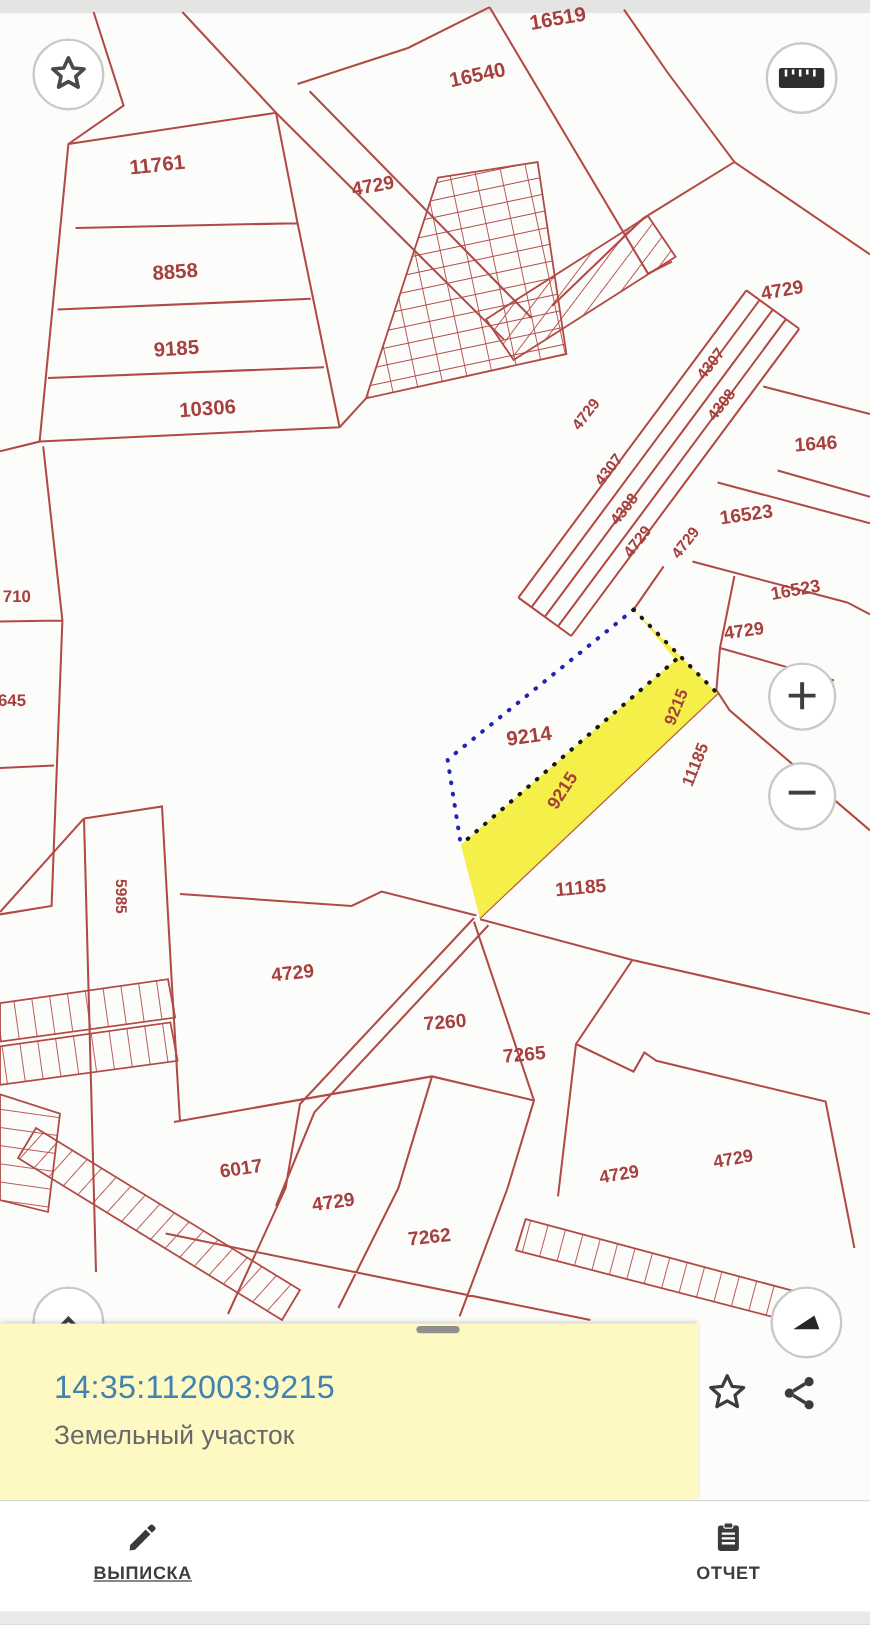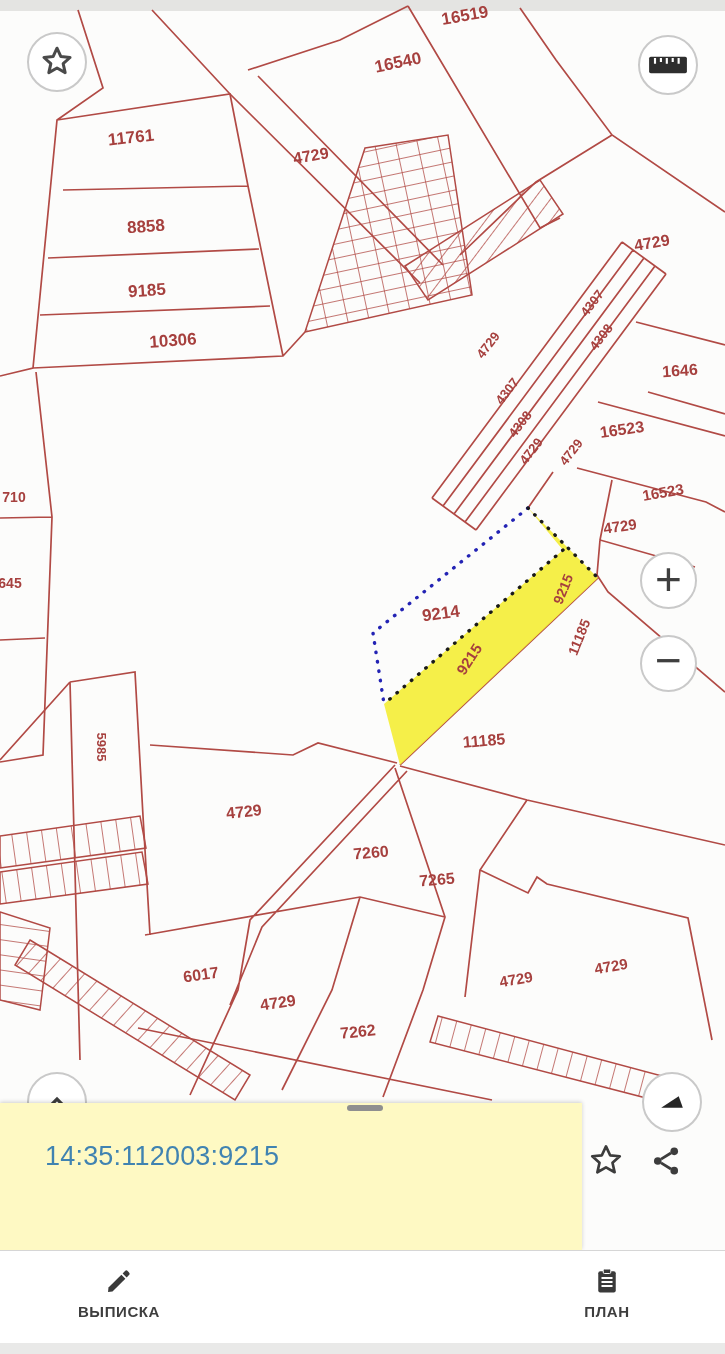--- a/index.html
+++ b/index.html
@@ -155,55 +155,56 @@
     <span>
       <svg width="34" height="32" viewBox="0 0 31 31">
         <path d="M5 21 L26 21 L22 10 Z" fill="#262626"></path>
       </svg>
     </span>
   </div>
 
   <div class="sheet">
     <div class="handle"></div>
     <div class="sheet-title">14:35:112003:9215</div>
+    <div class="sheet-sub">Земельный участок</div>
     <div class="sheet-act act-star">
       <span>
         <svg width="38" height="38" viewBox="0 0 24 24" fill="none" stroke="#3c3c3c" stroke-width="1.7" stroke-linejoin="round">
           <path d="M12 2.8l2.6 5.6 6.1.6-4.6 4.1 1.35 6L12 16l-5.45 3.1 1.35-6L3.3 9l6.1-.6z"></path>
         </svg>
       </span>
     </div>
     <div class="sheet-act act-share">
       <span>
         <svg width="34" height="34" viewBox="0 0 24 24">
           <circle cx="17.8" cy="5.2" r="2.7" fill="#3c3c3c"></circle>
           <circle cx="6.2" cy="12" r="2.7" fill="#3c3c3c"></circle>
           <circle cx="17.8" cy="18.8" r="2.7" fill="#3c3c3c"></circle>
           <path d="M8.5 10.7 L15.5 6.4 M8.5 13.3 L15.5 17.6" stroke="#3c3c3c" stroke-width="2" fill="none"></path>
         </svg>
       </span>
     </div>
   </div>
 
   <div class="nav">
-    <div class="nav-item" style="left:34px;">
+    <div class="nav-item" style="left:34px;text-decoration:underline;">
       <span class="ic">
         <svg width="30" height="30" viewBox="0 0 24 24" fill="#3a3a3a">
           <path d="M3.6 17.2 L13.9 6.9 L17.1 10.1 L6.8 20.4 L3.2 20.8 Z"></path>
           <path d="M14.9 5.9 L16.8 4 a1.5 1.5 0 0 1 2.1 0 l1.1 1.1 a1.5 1.5 0 0 1 0 2.1 L18.1 9.1 Z"></path>
         </svg>
       </span>
       <span class="lb">ВЫПИСКА</span>
     </div>
     <div class="nav-item" style="left:522px;">
       <span class="ic">
         <svg width="30" height="30" viewBox="0 0 24 24">
           <rect x="5" y="4.2" width="14" height="17" rx="1.6" fill="#3a3a3a"></rect>
           <rect x="9" y="2.4" width="6" height="3.6" rx="1" fill="#3a3a3a" stroke="#ffffff" stroke-width="0.8"></rect>
           <path d="M7.6 9.6 H16.4 M7.6 12.8 H16.4 M7.6 16 H16.4" stroke="#ffffff" stroke-width="1.6"></path>
         </svg>
       </span>
-      <span class="lb">ПЛАН</span>
+      <span class="lb">ОТЧЕТ</span>
     </div>
   </div>
 
   <div class="bottomstrip"></div>
 </div>
 
 </body></html>

